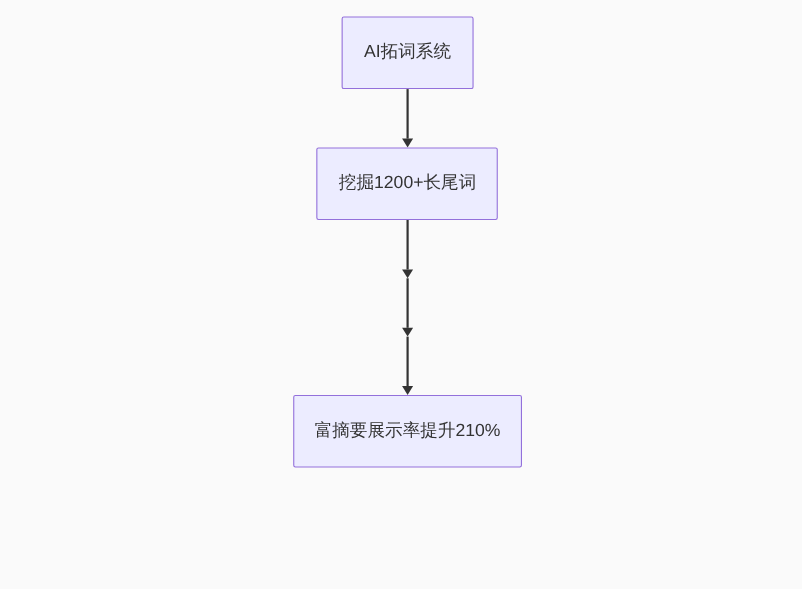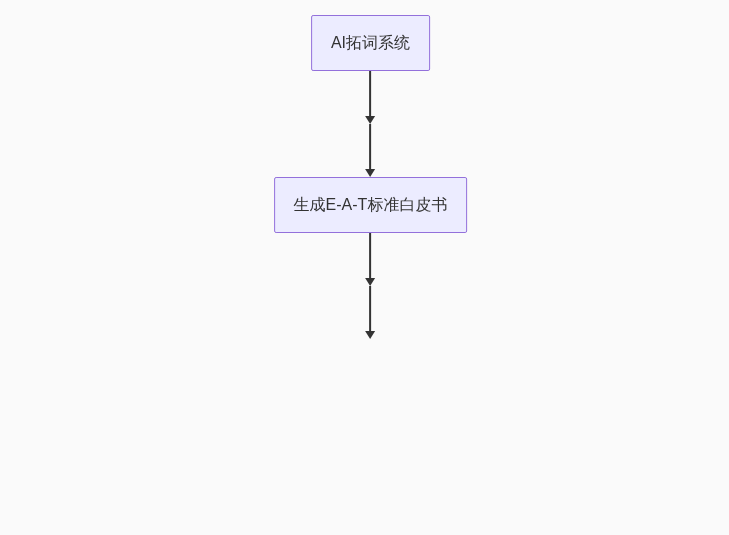--- a/index.html
+++ b/index.html
@@ -24,21 +24,21 @@
   .flow {
     position: absolute;
     top: 15px;
     left: 50%;
     transform: translateX(calc(-50% + 6px));
     display: flex;
     flex-direction: column;
     align-items: center;
   }
   .node {
-    height: 56px;
+    height: 66px;
     padding: 0 19px;
     display: flex;
     align-items: center;
     justify-content: center;
     background: var(--node-fill);
     border: 1px solid var(--node-border);
     border-radius: 2px;
     white-space: nowrap;
   }
   .node span {
@@ -73,36 +73,39 @@
 
     <div class="node">
       <span>AI拓词系统</span>
     </div>
 
     <div class="flow-arrow">
       <div class="arrow-line"></div>
       <div class="arrow-head"></div>
     </div>
 
-
-    <div class="flow-arrow">
-      <div class="arrow-line"></div>
-      <div class="arrow-head"></div>
-    </div>
-
     <div class="node">
-      <span>生成E-A-T标准白皮书</span>
+      <span>挖掘1200+长尾词</span>
     </div>
 
     <div class="flow-arrow">
       <div class="arrow-line"></div>
       <div class="arrow-head"></div>
     </div>
 
 
     <div class="flow-arrow">
       <div class="arrow-line"></div>
       <div class="arrow-head"></div>
     </div>
 
 
+    <div class="flow-arrow">
+      <div class="arrow-line"></div>
+      <div class="arrow-head"></div>
+    </div>
+
+    <div class="node">
+      <span>富摘要展示率提升210%</span>
+    </div>
+
   </div>
 </div>
 
 </body></html>

